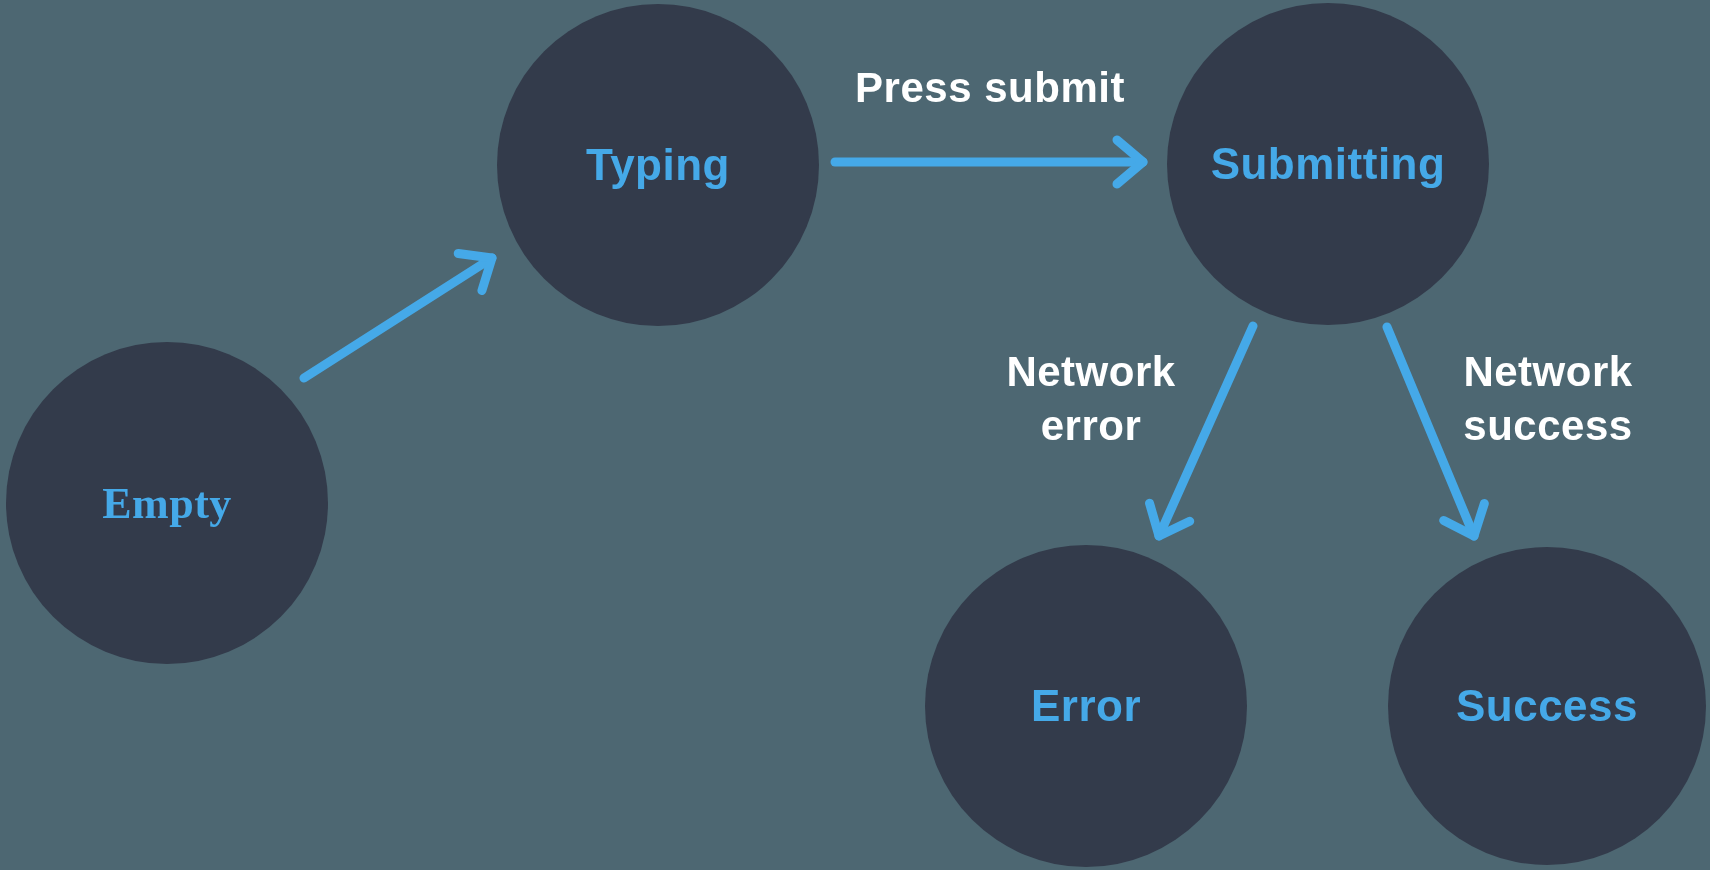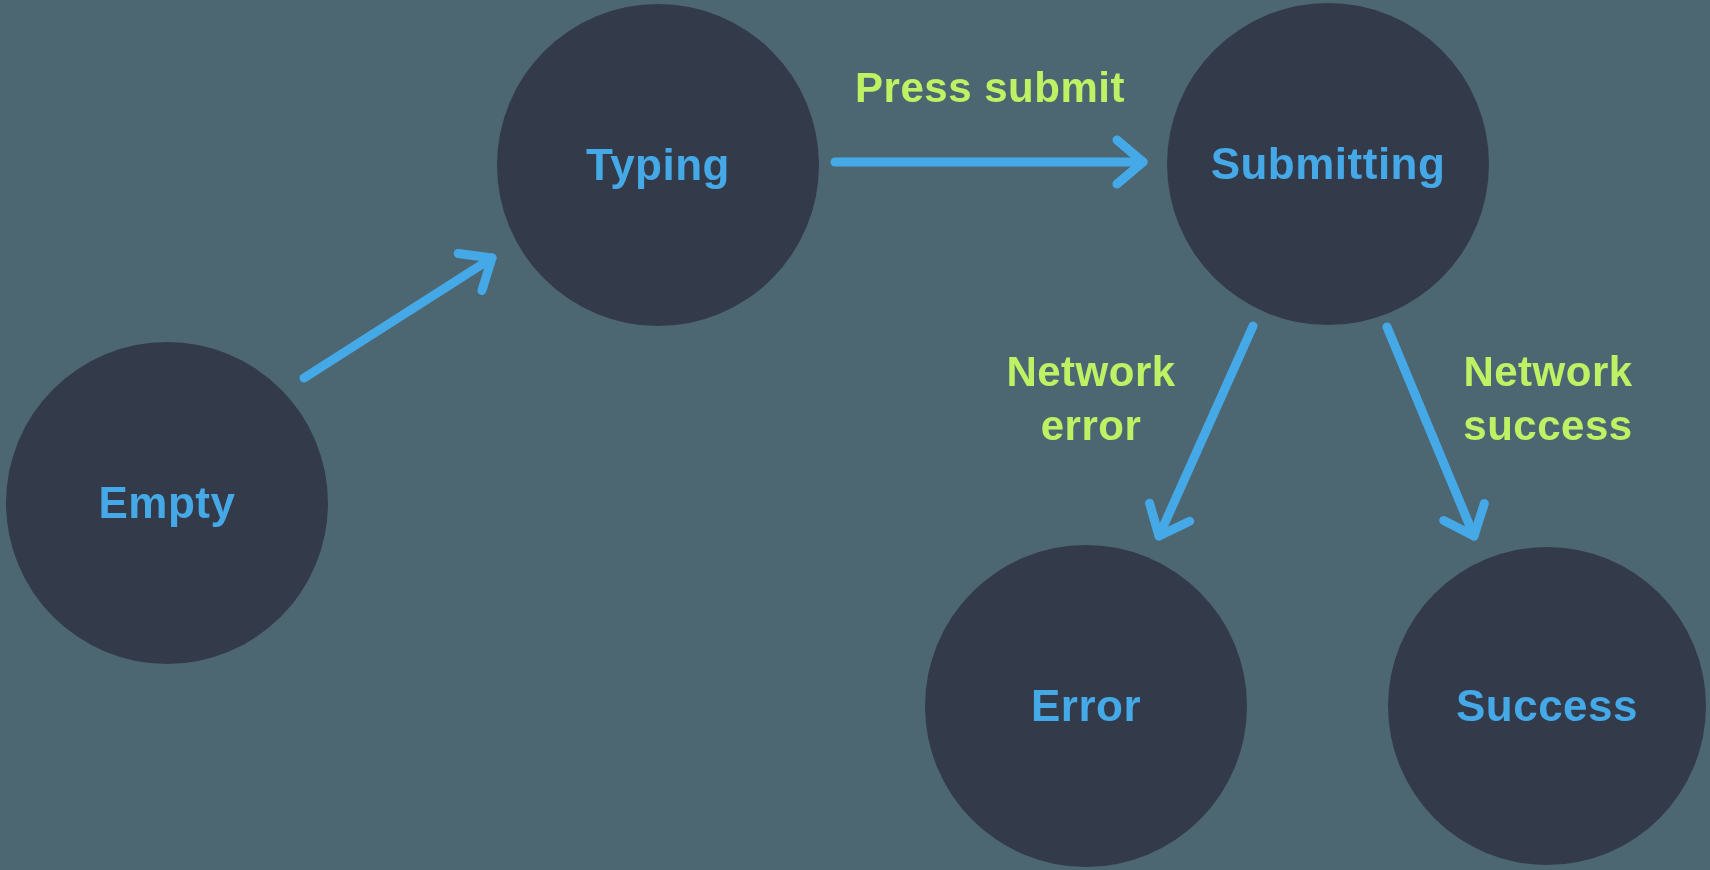--- a/index.html
+++ b/index.html
@@ -41,21 +41,21 @@
     font-size: 44px;
     font-weight: 600;
     letter-spacing: 0.5px;
     white-space: nowrap;
   }
   .tlabel {
     position: absolute;
     display: flex;
     flex-direction: column;
     align-items: center;
-    color: #bef264;
+    color: #ffffff;
     font-size: 42px;
     font-weight: 600;
     letter-spacing: 0.5px;
     line-height: 54px;
     z-index: 3;
   }
   .tlabel span { white-space: nowrap; }
 </style>
 </head>
 <body>
@@ -67,21 +67,21 @@
       <marker id="chev" markerUnits="userSpaceOnUse" markerWidth="80" markerHeight="80" viewBox="-40 -40 80 80" refX="0" refY="0" orient="auto">
         <path d="M -26 -22 L 0 0 L -26 22" fill="none" stroke="#45A9E8" stroke-width="9" stroke-linecap="round" stroke-linejoin="round"></path>
       </marker>
     </defs>
     <path class="shaft" d="M 304 378 L 492 258" marker-end="url(#chev)"></path>
     <path class="shaft" d="M 835 162 L 1143 162" marker-end="url(#chev)"></path>
     <path class="shaft" d="M 1253 326 L 1159 536" marker-end="url(#chev)"></path>
     <path class="shaft" d="M 1387 327 L 1474 536" marker-end="url(#chev)"></path>
   </svg>
 
-  <div class="state" style="left:6px; top:342px; width:322px; height:322px;">
+  <div class="state" style="left:6px; top:342px; width:322px; height:322px;font-family:Liberation Serif, serif;">
     <span class="state-label">Empty</span>
   </div>
 
   <div class="state" style="left:497px; top:4px; width:322px; height:322px;">
     <span class="state-label">Typing</span>
   </div>
 
   <div class="state" style="left:1167px; top:3px; width:322px; height:322px;">
     <span class="state-label">Submitting</span>
   </div>

